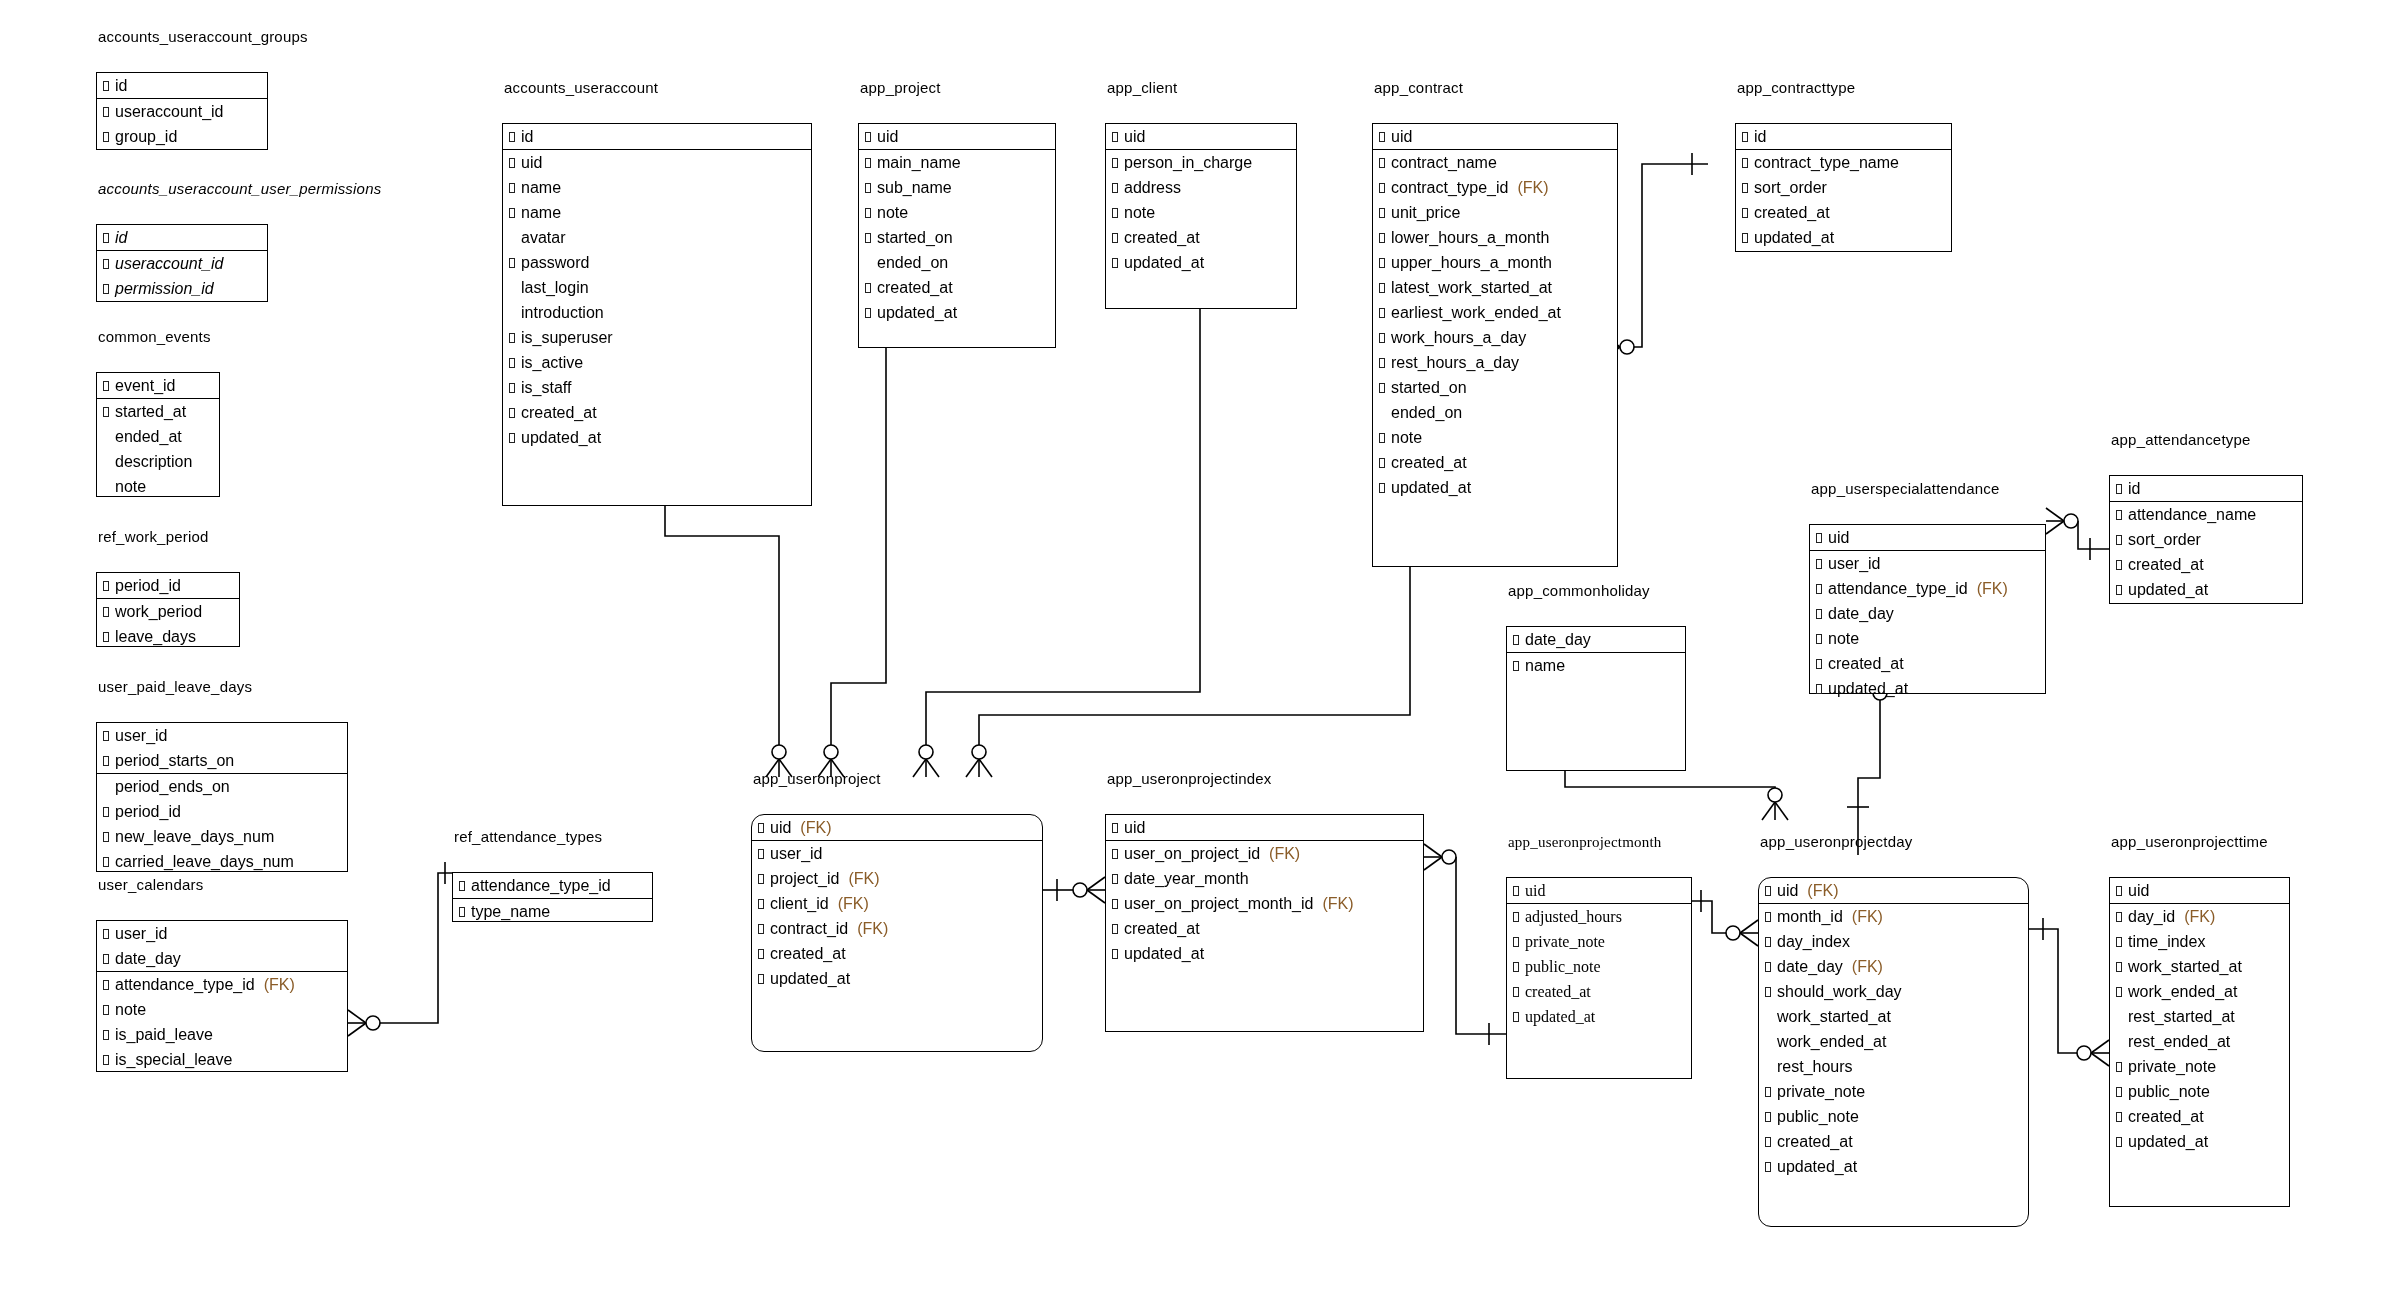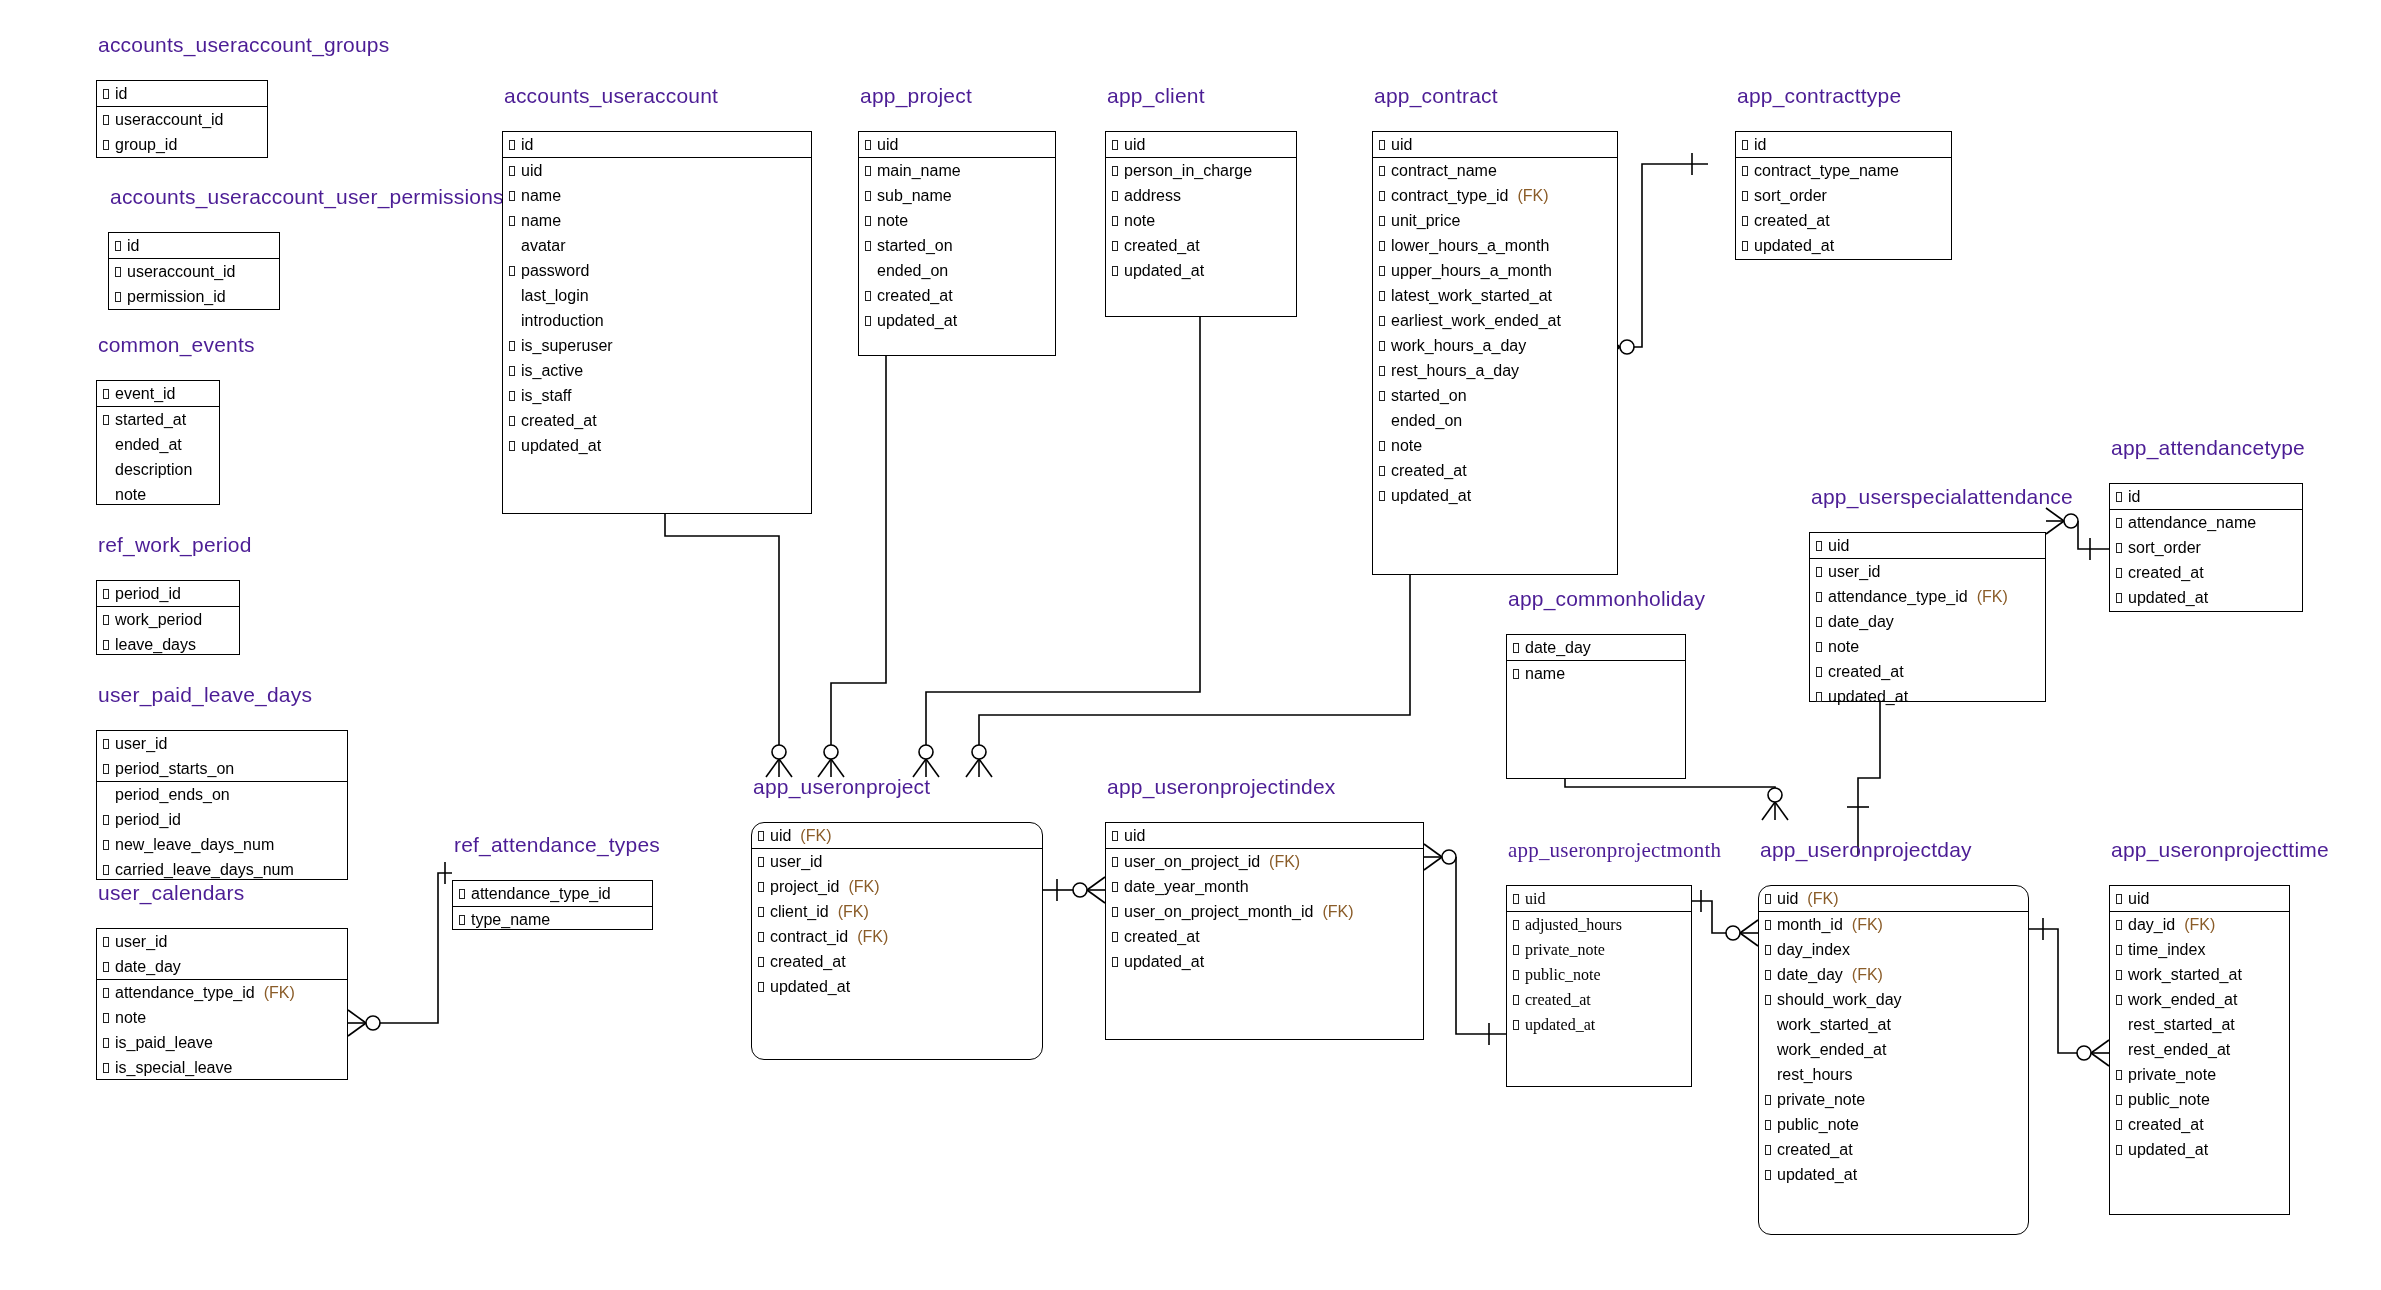--- a/index.html
+++ b/index.html
@@ -1,21 +1,21 @@
 <!DOCTYPE html>
 <html><head>
 <meta charset="utf-8">
 <style>
   html,body{margin:0;padding:0;background:#ffffff;}
   .canvas{position:relative;width:2381px;height:1290px;background:#ffffff;overflow:hidden;
           font-family:"Liberation Sans","DejaVu Sans",sans-serif;}
   #rel-layer{position:absolute;left:0;top:0;width:2381px;height:1290px;pointer-events:none;}
   .entity{position:absolute;}
-  .entity-title{font-size:21px;color:#4c1d95;height:22px;line-height:22px;white-space:nowrap;
-                padding-left:2px;letter-spacing:0.2px;margin-top:8px;}
+  .entity-title{font-size:15px;color:#000000;height:22px;line-height:22px;white-space:nowrap;
+                padding-left:2px;letter-spacing:0.2px;}
   .entity-box{background:#ffffff;border:1.6px solid #000;box-sizing:border-box;position:relative;margin-top:24px;}
   .entity-box.rounded{border-radius:13px;}
   .pk-section{border-bottom:1.6px solid #000;}
   .field-row{height:25px;line-height:25px;font-size:16px;color:#000;white-space:nowrap;
              display:flex;align-items:center;padding-left:3px;}
   .marker{display:inline-block;width:6px;height:10px;border:1.1px solid #222;
           margin:0 6px 0 3px;flex:0 0 auto;box-sizing:border-box;}
   .marker.hidden{visibility:hidden;}
   .fname{color:#000;}
   .fk-tag{margin-left:9px;}
@@ -119,21 +119,21 @@
               <span class="marker"></span>
               <span class="fname">useraccount_id</span>
             </div>
             <div class="field-row">
               <span class="marker"></span>
               <span class="fname">group_id</span>
             </div>
           </div>
         </div>
       </div>
-      <div class="entity" style="left: 108px; top: 178px;">
+      <div class="entity" style="left: 96px; top: 178px; font-style: italic;">
         <div class="entity-title">accounts_useraccount_user_permissions</div>
         <div class="entity-box" style="width: 172px; height: 78px;">
           <div class="pk-section">
             <div class="field-row">
               <span class="marker"></span>
               <span class="fname">id</span>
             </div>
           </div>
           <div class="field-section">
             <div class="field-row">

